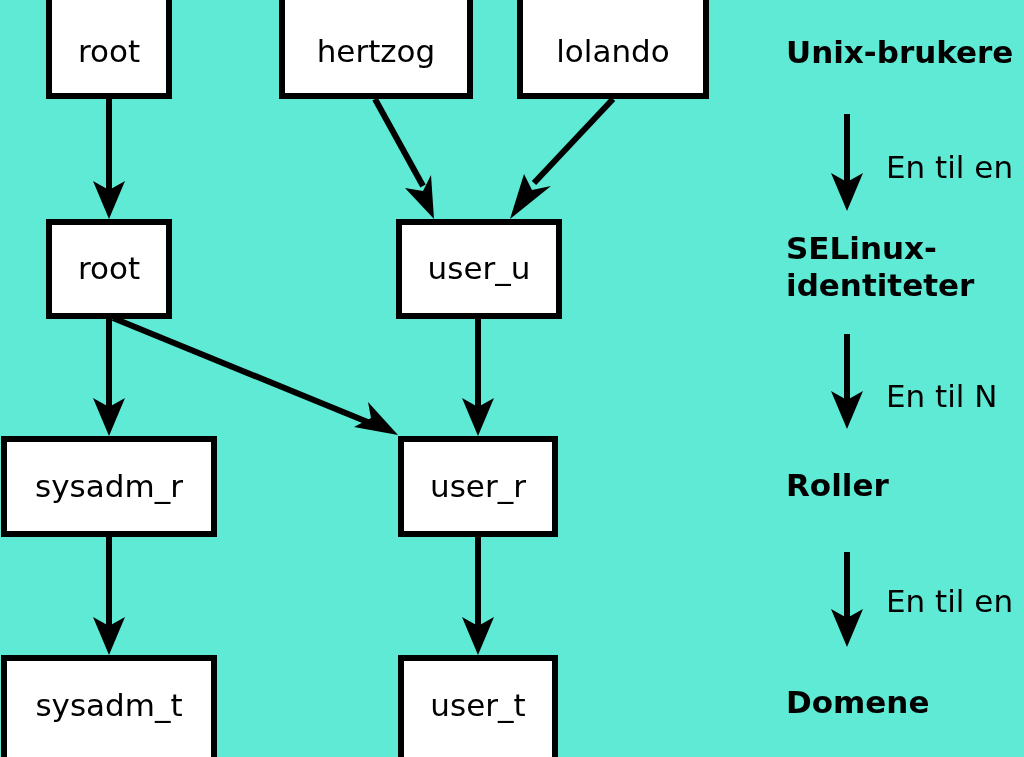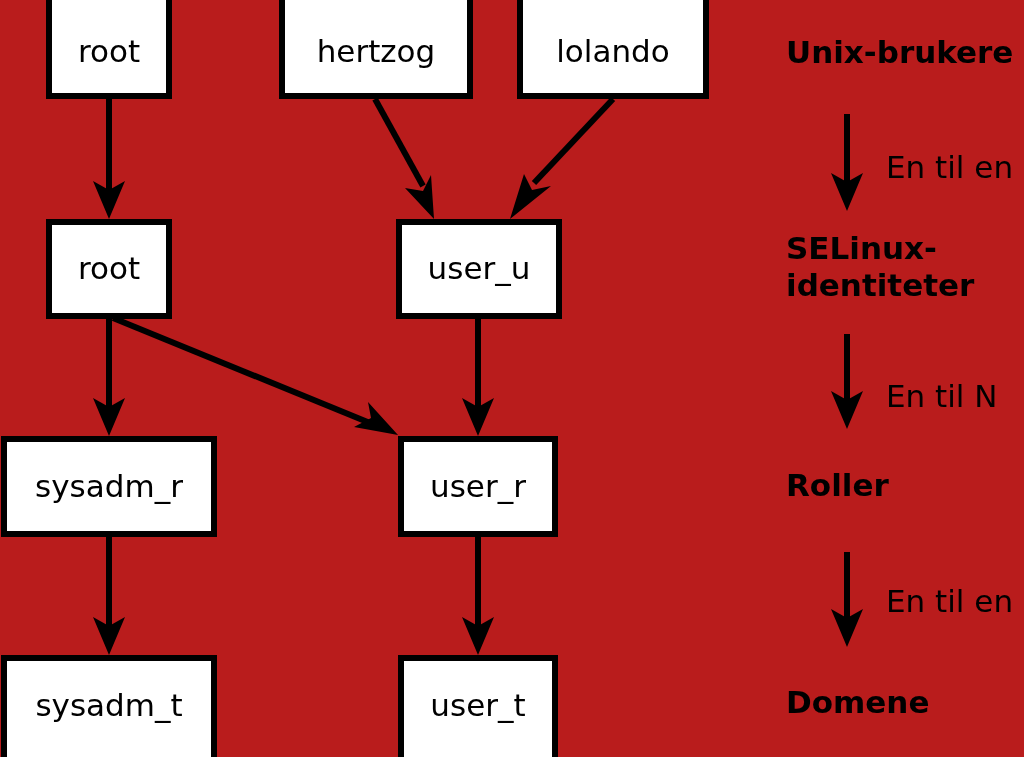--- a/index.html
+++ b/index.html
@@ -4,21 +4,21 @@
 <style>
   html, body {
     margin: 0;
     padding: 0;
     background: #ffffff;
   }
   #diagram-root {
     position: relative;
     width: 1024px;
     height: 757px;
-    background: #b91c1c;
+    background: #5eead4;
     font-family: "DejaVu Sans", sans-serif;
     overflow: hidden;
   }
   svg.canvas {
     position: absolute;
     top: 0;
     left: 0;
     width: 1024px;
     height: 757px;
     display: block;

